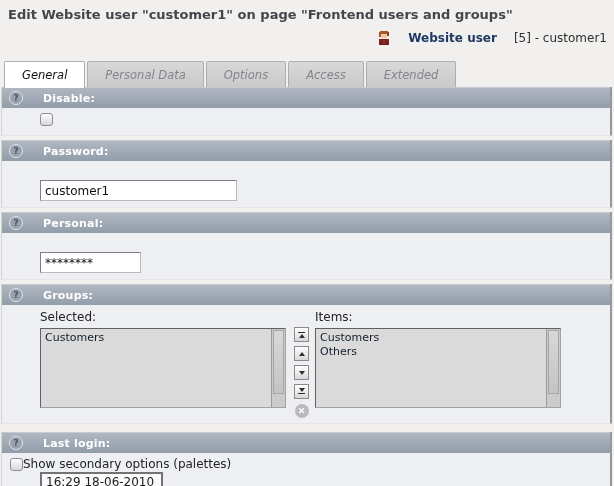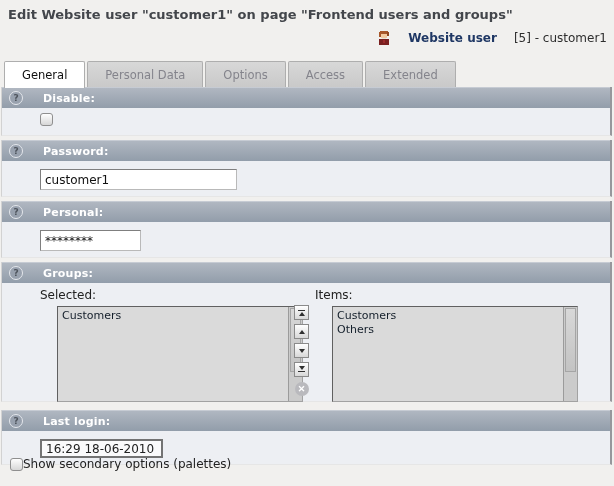--- a/index.html
+++ b/index.html
@@ -24,21 +24,21 @@
   .user-icon { width:14px; height:14px; display:inline-block; }
 
   
   .tabs { position:absolute; top:61px; left:4px; display:flex; }
   .tab {
     box-sizing:border-box; height:26px; margin-right:2px;
     padding:0 17px; display:flex; align-items:center;
     background:linear-gradient(#d8d8d8,#c9c9c9);
     border:1px solid #aeaeae; border-bottom:none;
     border-radius:2px 2px 0 0;
-    color:#84848c; font-size:11.5px; cursor:pointer;
+    color:#84848c; font-size:11.5px; cursor:pointer;font-style:italic;
   }
   .tab.active { background:#ffffff; color:#101010; height:27px; position:relative; z-index:2; }
 
   
   .sections { position:absolute; top:87px; left:0; width:614px; }
   .section {
     box-sizing:border-box; margin:0 2px 4px 1px;
     border-left:1px solid #d2d2d2; border-right:2px solid #97979c;
     border-bottom:1px solid #e6e6e6;
     background:#edeff3;
@@ -53,21 +53,21 @@
   .help-icon {
     width:12px; height:12px; border-radius:50%;
     background:#98a1ae; border:1px solid #e4e7ec;
     color:#4f555e; font-size:9px; font-weight:bold;
     display:flex; align-items:center; justify-content:center; line-height:1;
     cursor:pointer; flex:0 0 auto;
   }
   .section-label { color:#ffffff; font-weight:bold; margin-left:20px; letter-spacing:.2px; }
 
   .check-body { padding:5px 8px 6px 38px; }
-  .field-body { padding:8px 8px 6px 38px; }
+  .field-body { padding:19px 8px 6px 38px; }
 
   .checkbox {
     width:13px; height:13px; box-sizing:border-box; display:inline-block;
     border:1px solid #8f8f8f; border-radius:3px;
     background:linear-gradient(#fefefe,#d7d7d7); cursor:pointer;
   }
 
   .text-input {
     box-sizing:border-box; height:21px;
     border:1px solid #7f7f7f; border-right-color:#b9b9b9; border-bottom-color:#b9b9b9;
@@ -82,23 +82,23 @@
     border:2px solid #737373; background:#fafafb; padding:1px 4px; color:#222;
     font-family:"DejaVu Sans", sans-serif; font-size:12px;
   }
 
   
   .groups-body { position:relative; padding:5px 0 10px 38px; height:103px; }
   .col-label { font-size:12px; color:#222; }
   .items-label { position:absolute; left:313px; top:5px; }
   .listbox {
     box-sizing:border-box; position:absolute;
-    width:246px; height:96px;
+    width:246px; height:80px;
     border:1px solid #606060; border-right-color:#a2a2a2; border-bottom-color:#a2a2a2;
-    background:#dadada; padding:2px 18px 2px 4px; overflow:hidden; cursor:default;margin-left:17px;
+    background:#dadada; padding:2px 18px 2px 4px; overflow:hidden; cursor:default;
   }
   .listbox.selected-list { left:38px; top:23px; }
   .listbox.items-list   { left:313px; top:23px; }
   .list-item { font-size:11px; color:#141f2b; line-height:14px; white-space:nowrap; }
   .scrolltrack {
     position:absolute; top:0; right:0; bottom:0; width:13px;
     background:#cbcbcb; border-left:1px solid #9b9b9b;
   }
   .scrollthumb {
     position:absolute; top:1px; left:1px; right:1px; height:62px;

